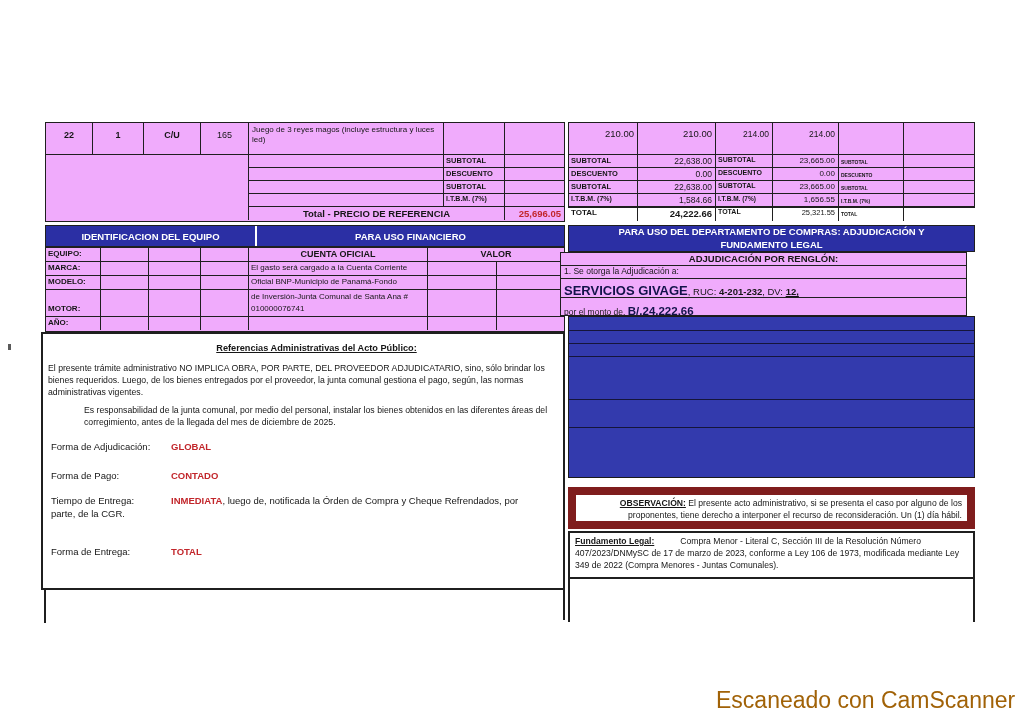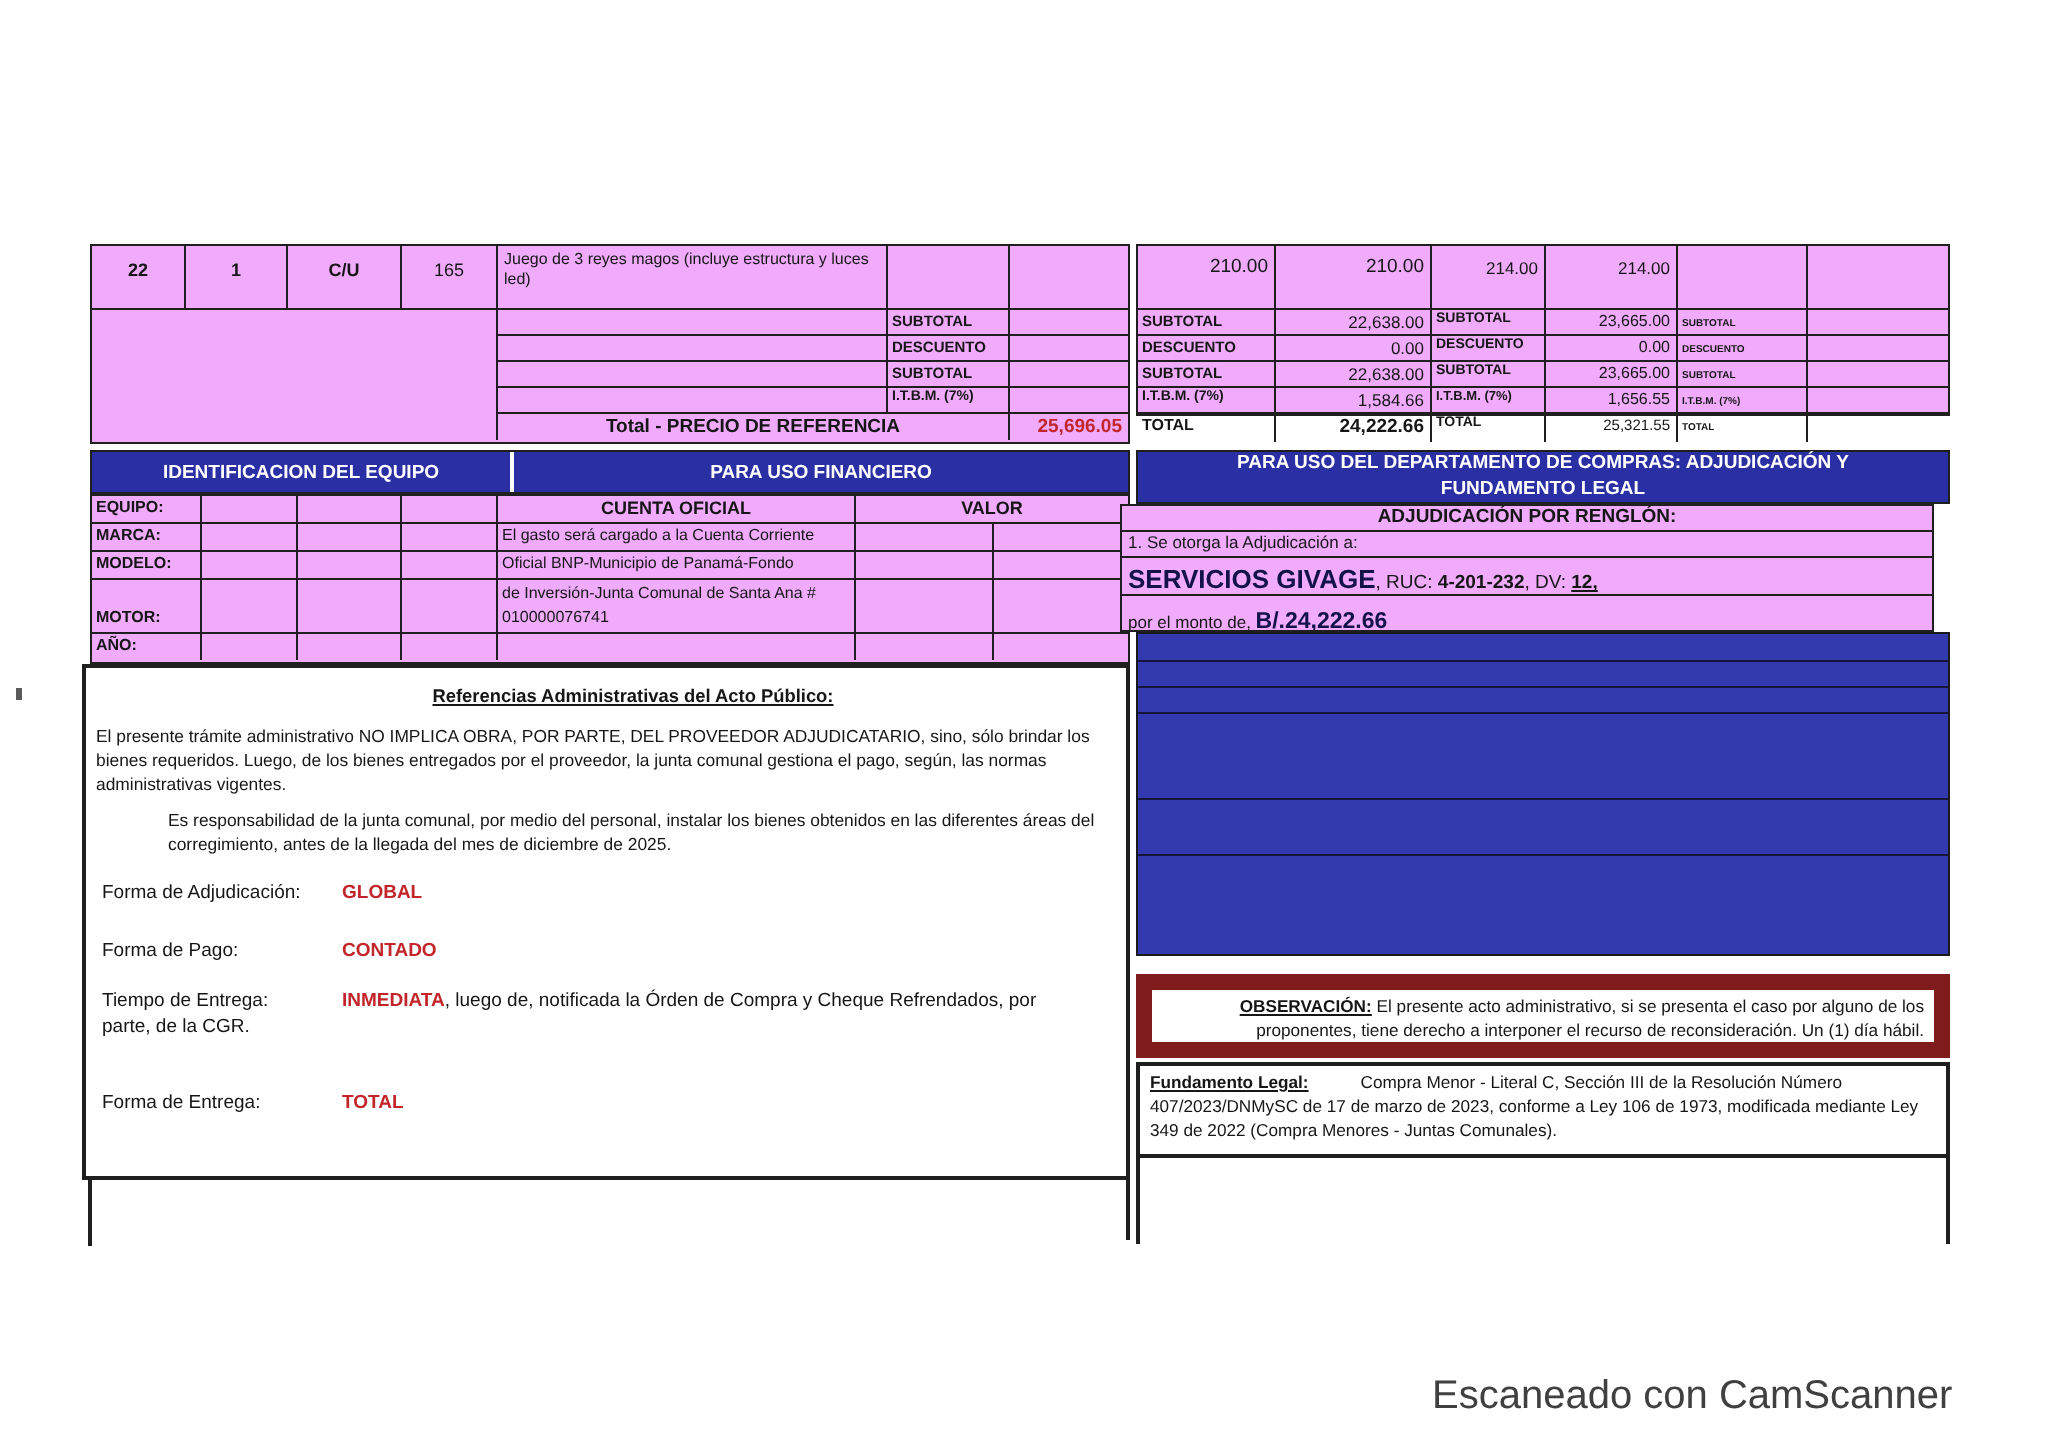--- a/index.html
+++ b/index.html
@@ -25,21 +25,21 @@
     align-items:center; justify-content:center; text-align:center; }
 
   .bu { font-weight:bold; text-decoration:underline; }
 
   .stub { position:absolute; width:2px; background:#1f1f1f; }
 
   .blue-block-row { width:100%; background:#333aad; border-bottom:1px solid #15153a; }
   .blue-block-row.nb { border-bottom:none; }
 
   .para { line-height:1.38; }
-  .credit { position:absolute; left:716px; top:687px; font-size:20px; color:#404040; }
+  .credit { position:absolute; left:716px; top:687px; font-size:23px; color:#a16207; }
   .speck { position:absolute; left:8px; top:344px; width:3px; height:6px; background:#5a5a5a; }
 </style>
 </head>
 <body>
 
 <div class="doc">
 
   <div class="tbl" style="left:45px; top:122px; width:520px; height:100px;">
     <div class="r" style="height:32px;">
       <div class="c ctr b" style="width:47px; font-size:9px; padding-top:7px;">22</div>

